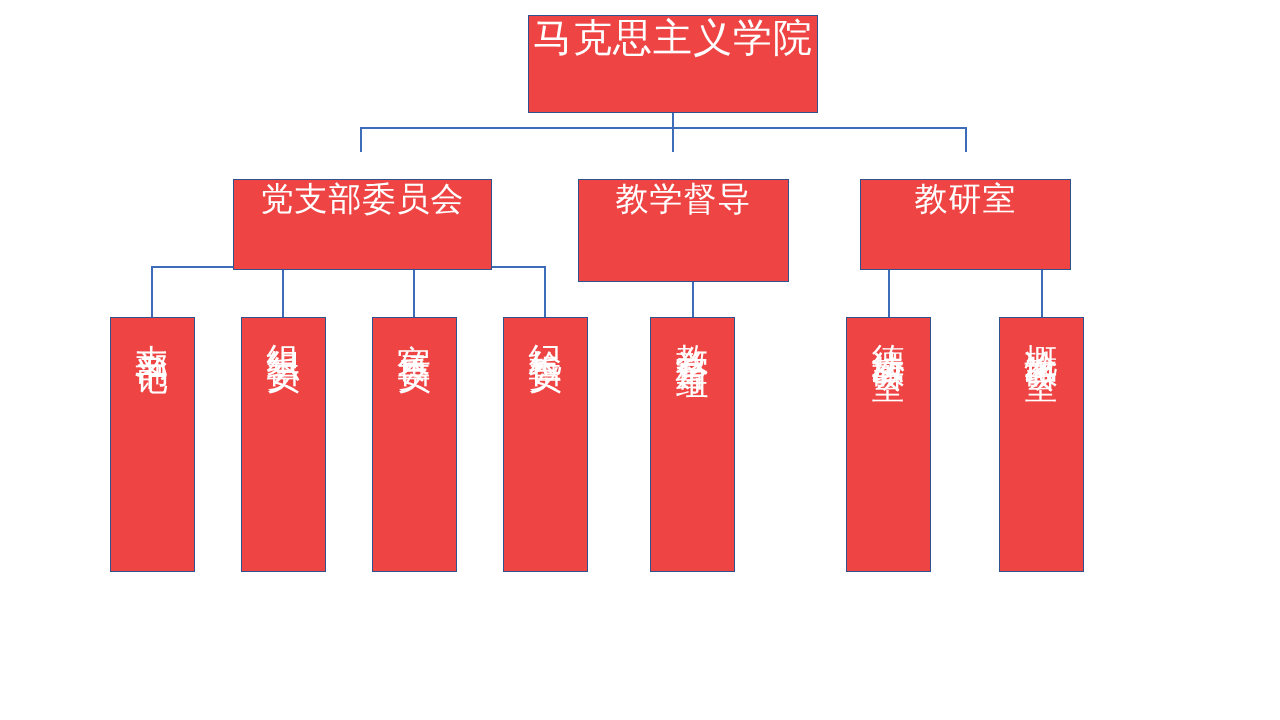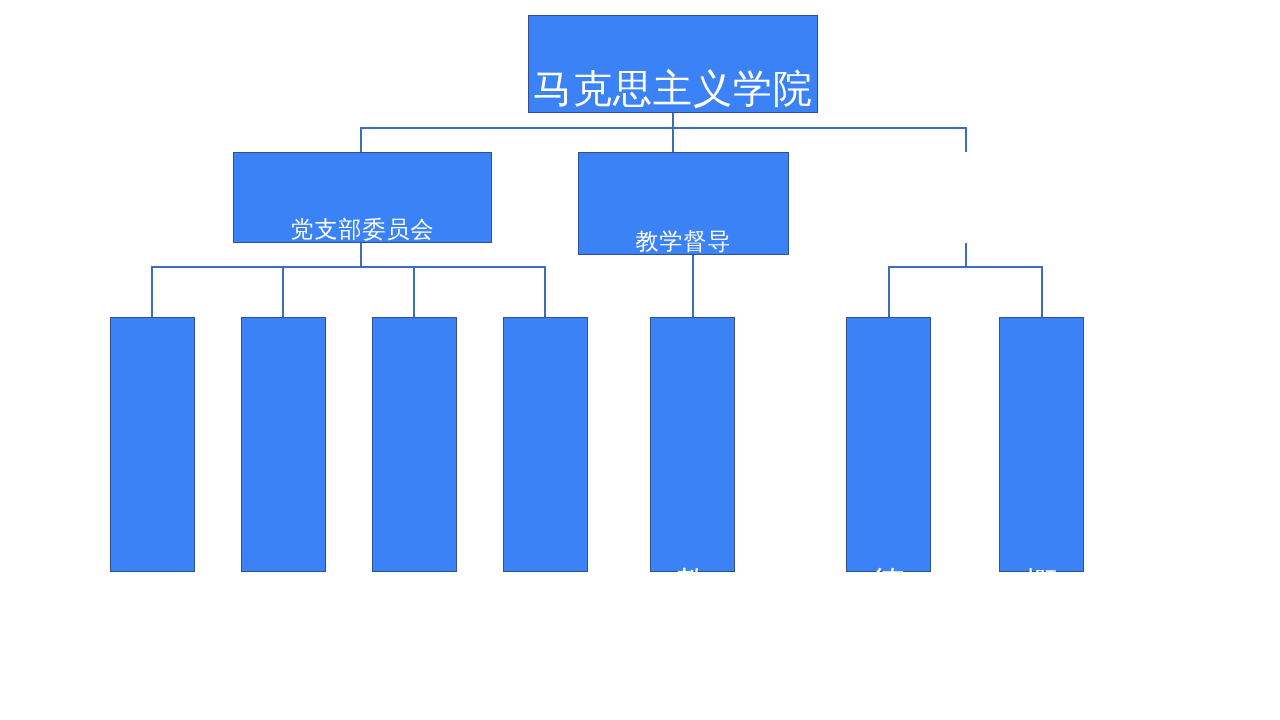--- a/index.html
+++ b/index.html
@@ -15,25 +15,25 @@
     position: relative;
     width: 1280px;
     height: 720px;
     background: #ffffff;
     overflow: hidden;
   }
   
   .node {
     position: absolute;
     box-sizing: border-box;
-    background: #3b82f6;
+    background: #ef4444;
     border: 1px solid #2F528F;
     color: #ffffff;
     display: flex;
-    align-items: flex-end;
+    align-items: flex-start;
     justify-content: center;
     text-align: center;
     line-height: 1.15;
     letter-spacing: 1px;
   }
   .node-label {
     display: block;
     white-space: pre-line;
   }
   
@@ -41,21 +41,21 @@
     writing-mode: horizontal-tb;
   }
   
   .node.vert .node-label {
     writing-mode: vertical-rl;
     text-orientation: upright;
     letter-spacing: 6px;
     line-height: 1;
   }
   .lvl1 { font-size: 39px; }
-  .lvl2 { font-size: 23px; }
+  .lvl2 { font-size: 33px; margin-top: 27px; }
   .lvl3 { font-size: 33px; }
 
   
   .conn {
     position: absolute;
     background: #3D6DB8;
   }
   .conn.v { width: 2px; }
   .conn.h { height: 2px; }
 </style>
@@ -89,20 +89,23 @@
   </div>
 
   <div class="node horiz lvl2" style="left:233px; top:152px; width:259px; height:91px;">
     <span class="node-label">党支部委员会</span>
   </div>
 
   <div class="node horiz lvl2" style="left:578px; top:152px; width:211px; height:103px;">
     <span class="node-label">教学督导</span>
   </div>
 
+  <div class="node horiz lvl2" style="left:860px; top:152px; width:211px; height:91px;">
+    <span class="node-label">教研室</span>
+  </div>
 
   <div class="node vert lvl3" style="left:110px; top:317px; width:85px; height:255px;">
     <span class="node-label">支部书记</span>
   </div>
 
   <div class="node vert lvl3" style="left:241px; top:317px; width:85px; height:255px;">
     <span class="node-label">组织委员</span>
   </div>
 
   <div class="node vert lvl3" style="left:372px; top:317px; width:85px; height:255px;">

